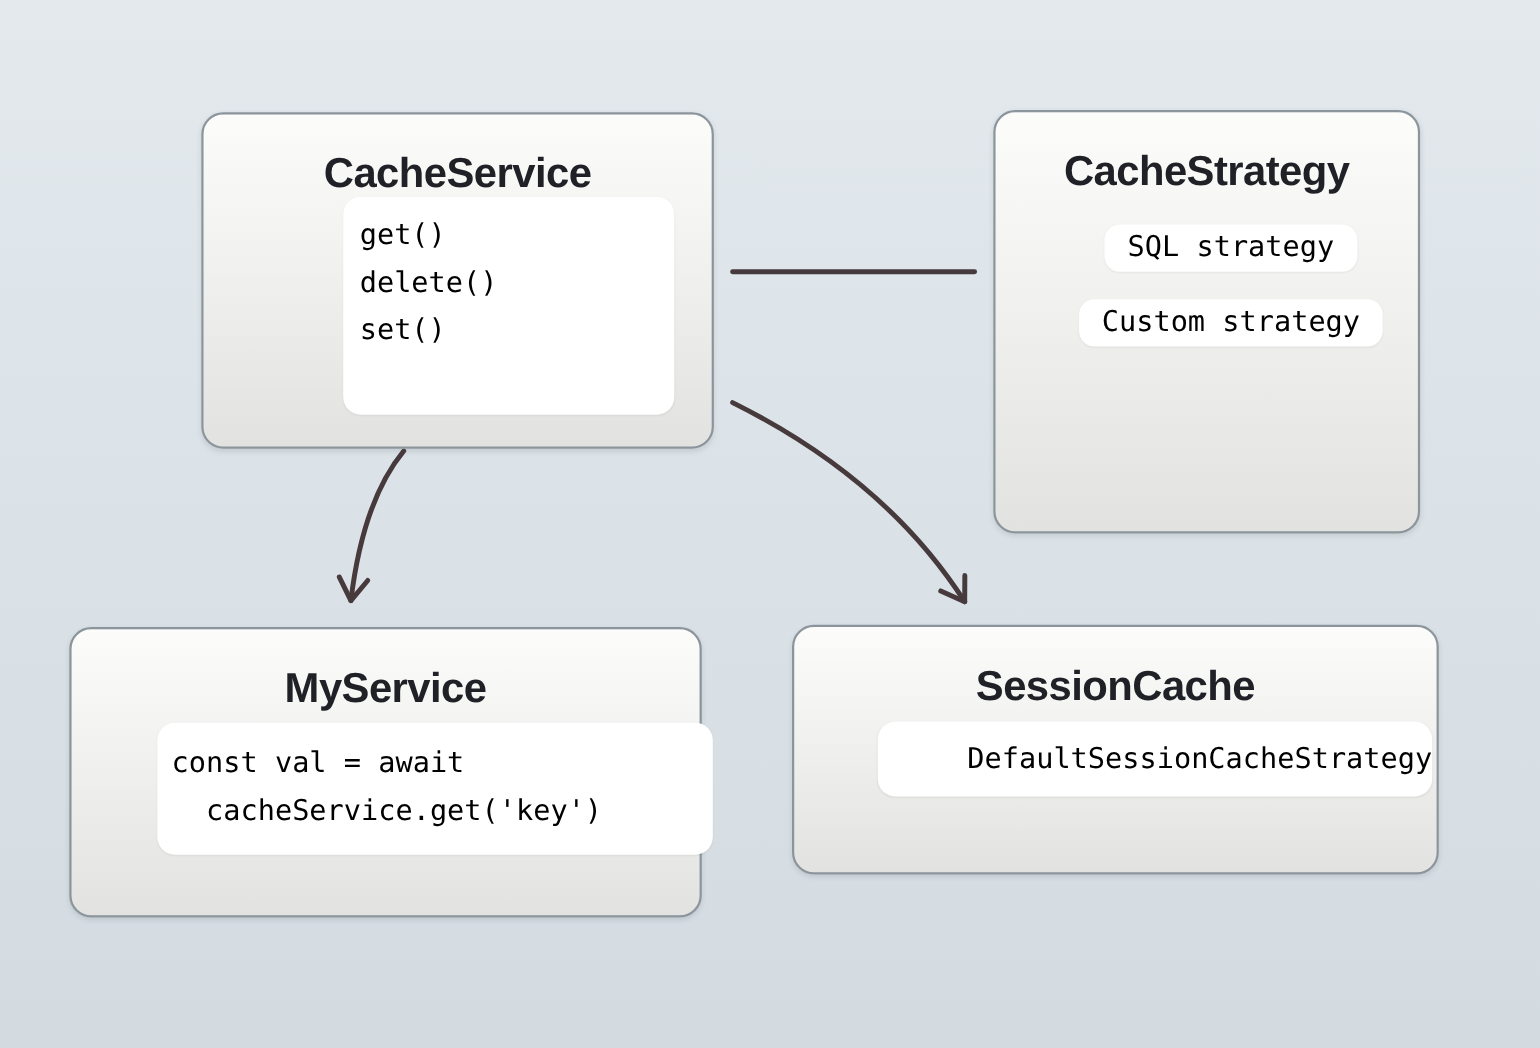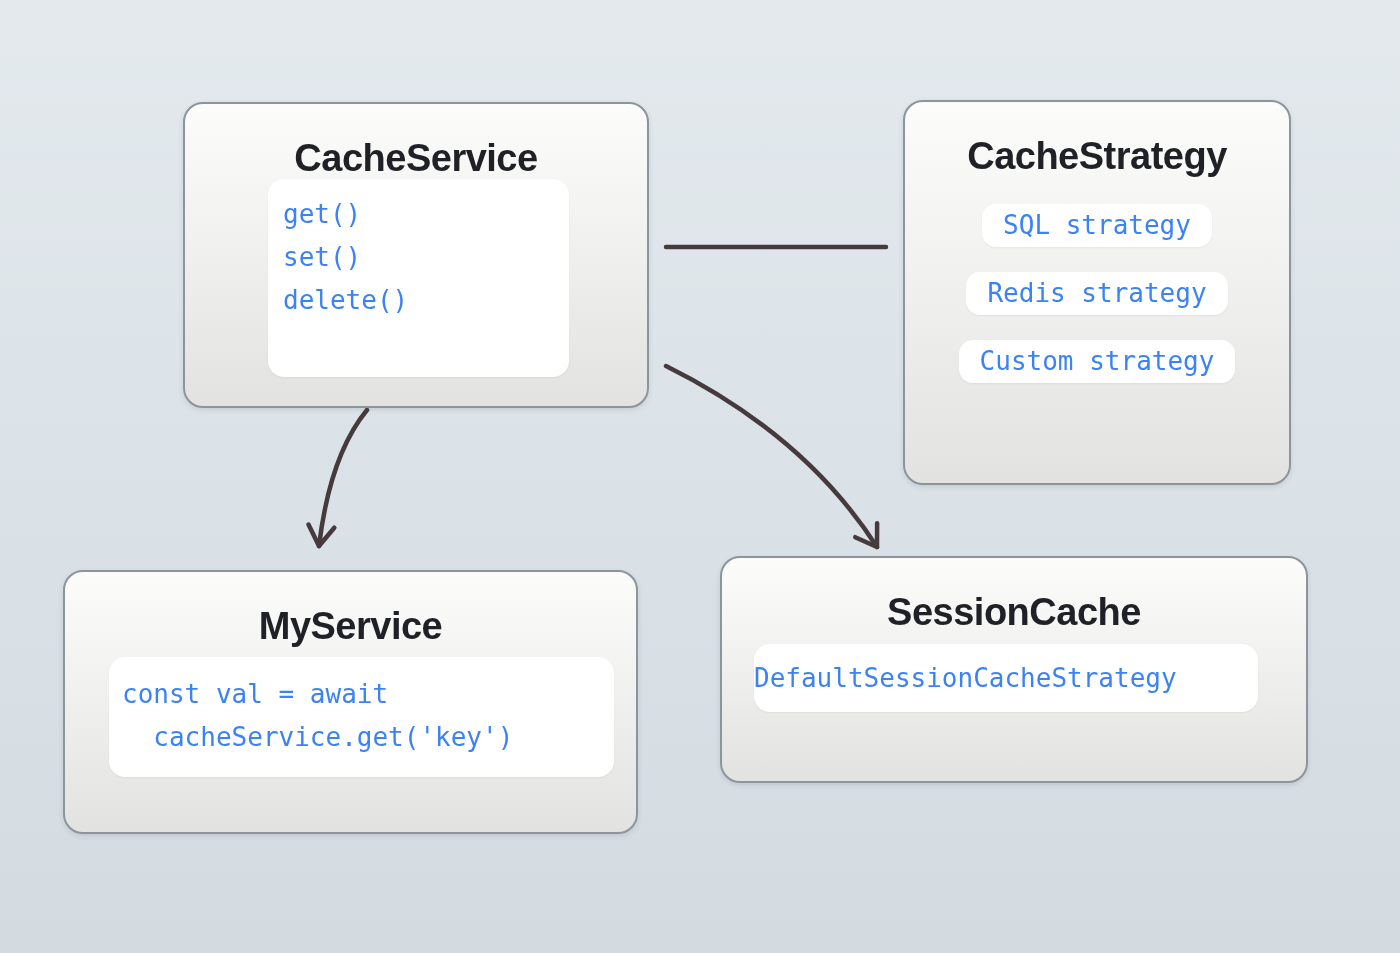--- a/index.html
+++ b/index.html
@@ -37,21 +37,22 @@
     line-height: 44px;
     text-align: center;
     font-size: 38px;
     font-weight: 700;
     letter-spacing: -0.5px;
     color: #1f2126;
   }
   .mono {
     font-family: "DejaVu Sans Mono", "Liberation Mono", monospace;
     font-size: 26px;
-    color: #3b82f6;
+    color: #000000;
+    margin-left: 44px;
   }
   .code-box {
     position: absolute;
     box-sizing: border-box;
     background: #ffffff;
     border-radius: 16px;
     box-shadow: 0 1px 2px rgba(0, 0, 0, 0.05);
   }
   .code-box .code-line {
     line-height: 43px;
@@ -77,30 +78,30 @@
     border-radius: 14px;
     padding: 0 21px;
     height: 43px;
     line-height: 43px;
     box-shadow: 0 1px 2px rgba(0, 0, 0, 0.05);
     white-space: pre;
   }
   
   .node-myservice { left: 63px; top: 570px; width: 575px; height: 264px; }
   .node-myservice .code-box {
-    left: 44px; top: 85px; width: 505px; height: 120px;
+    left: 34px; top: 85px; width: 505px; height: 120px;
     padding: 16px 0 0 13px;
   }
   
-  .node-sessioncache { left: 720px; top: 556px; width: 588px; height: 227px; }
+  .node-sessioncache { left: 720px; top: 568px; width: 588px; height: 227px; }
   .node-sessioncache .code-box {
     left: 32px; top: 86px; width: 504px; height: 68px;
     display: flex;
     align-items: center;
-    justify-content: flex-start;
+    justify-content: flex-end;
     white-space: pre;
   }
 </style>
 </head>
 <body>
 
 <div class="stage">
 
   <svg class="arrow-layer" width="1400" height="953" viewBox="0 0 1400 953">
     <defs>
@@ -110,30 +111,29 @@
     </defs>
     <path d="M 666 247 L 886 247" fill="none" stroke="#463a3c" stroke-width="4.5" stroke-linecap="round"></path>
     <path d="M 367 410 Q 330 455 319 546" fill="none" stroke="#463a3c" stroke-width="4.5" stroke-linecap="round" marker-end="url(#vhead)"></path>
     <path d="M 666 366 Q 805 435 877 547" fill="none" stroke="#463a3c" stroke-width="4.5" stroke-linecap="round" marker-end="url(#vhead)"></path>
   </svg>
 
   <div class="node node-cacheservice">
     <div class="node-title">CacheService</div>
     <div class="code-box mono">
       <div class="code-line">get()</div>
+      <div class="code-line">delete()</div>
       <div class="code-line">set()</div>
-      <div class="code-line">delete()</div>
     </div>
   </div>
 
   <div class="node node-cachestrategy">
     <div class="node-title">CacheStrategy</div>
     <div class="pill-stack">
       <div class="pill mono">SQL strategy</div>
-      <div class="pill mono">Redis strategy</div>
       <div class="pill mono">Custom strategy</div>
     </div>
   </div>
 
   <div class="node node-myservice">
     <div class="node-title">MyService</div>
     <div class="code-box mono">
       <div class="code-line">const val = await</div>
       <div class="code-line">  cacheService.get('key')</div>
     </div>

